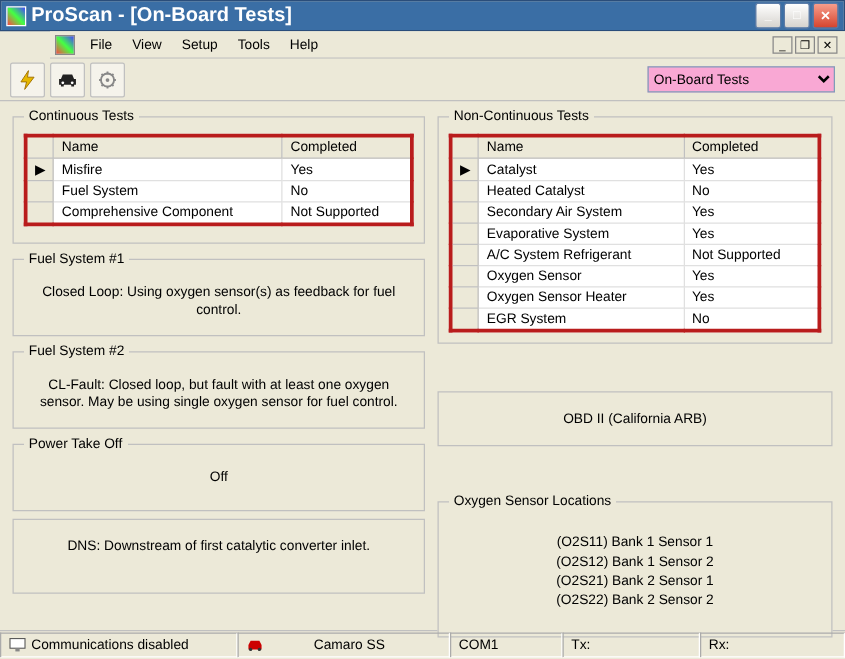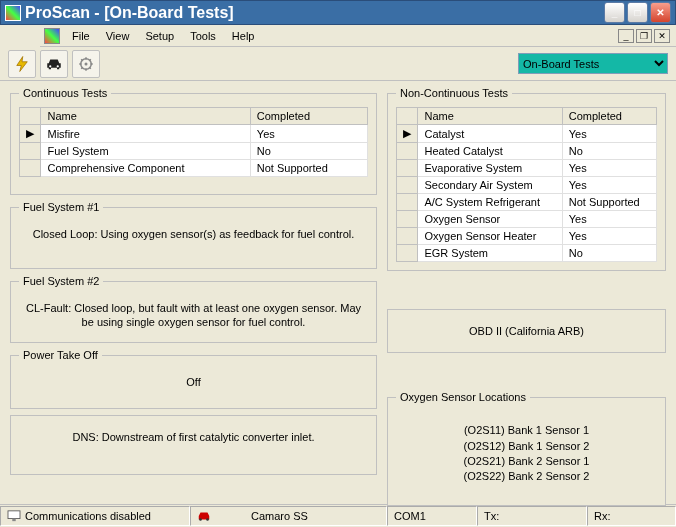--- a/index.html
+++ b/index.html
@@ -16,52 +16,52 @@
 .menubar .mb-icon { width: 16px; height: 16px; background: linear-gradient(45deg, #f44, #4f4, #44f); margin-right: 4px; border: 1px solid #888; }
 .menubar .menu-item { padding: 2px 8px; cursor: default; }
 .menubar .spacer { flex: 1; }
 .menubar .mdi-btns { display: flex; gap: 2px; margin-right: 2px; }
 .menubar .mdi-btn { width: 16px; height: 14px; background: #ece9d8; border: 1px solid #888; font-size: 9px; display: flex; align-items: center; justify-content: center; cursor: default; }
 
 .toolbar { height: 34px; background: #ece9d8; display: flex; align-items: center; padding: 2px 8px; border-bottom: 1px solid #c0c0c0; gap: 4px; }
 .toolbar .tb-btn { width: 28px; height: 28px; border: 1px solid #c0c0c0; background: #f5f3eb; display: flex; align-items: center; justify-content: center; cursor: default; border-radius: 2px; }
 .toolbar .tb-btn svg { width: 18px; height: 18px; }
 .toolbar .spacer { flex: 1; }
-.toolbar select { width: 150px; height: 21px; font-size: 11px; background: #14b8a6; border: 1px solid #7f9db9; }
+.toolbar select { width: 150px; height: 21px; font-size: 11px; background: #f9a8d4; border: 1px solid #7f9db9; }
 
 .content { padding: 6px 10px; height: 423px; display: flex; gap: 10px; }
 .col { display: flex; flex-direction: column; gap: 6px; }
-.col.left { width: 367px; }
+.col.left { width: 330px; }
 .col.right { flex: 1; gap: 38px; }
 
 fieldset { border: 1px solid #c0c0c0; padding: 8px; background: #ece9d8; }
 legend { padding: 0 4px; font-size: 11px; }
 
-.datagrid { background: white; border: 1px solid #b91c1c; width: 100%; border-collapse: collapse; }
+.datagrid { background: white; border: 3px solid #b91c1c; width: 100%; border-collapse: collapse; }
 .datagrid th { background: #ece9d8; border: 1px solid #c0c0c0; padding: 2px 6px; text-align: left; font-weight: normal; }
 .datagrid td { border: 1px solid #e0e0e0; padding: 2px 6px; }
 .datagrid .row-hdr { width: 20px; background: #ece9d8; border: 1px solid #c0c0c0; text-align: center; }
 .datagrid th.row-hdr { width: 20px; }
 
 .info-text { text-align: center; padding: 6px 4px; line-height: 1.3; }
 .sensor-list { text-align: center; padding: 12px 4px; line-height: 1.4; }
 
 .fs-continuous { height: 108px; }
 .fs-noncontinuous { height: 190px; }
 .fs-fuel1 { height: 68px; }
 .fs-fuel2 { height: 68px; }
 .fs-pto { height: 60px; }
 .fs-csa { height: 60px; }
 .fs-obd { height: 70px; }
 .fs-oxy { height: 132px; }
 
 .statusbar { height: 22px; background: #ece9d8; border-top: 1px solid #c0c0c0; display: flex; align-items: center; }
 .statusbar .panel { border: 1px inset #fff; padding: 2px 6px; height: 20px; display: flex; align-items: center; gap: 4px; }
 .statusbar .p1 { width: 190px; }
-.statusbar .p2 { width: 197px; gap: 40px; }
+.statusbar .p2 { width: 170px; gap: 40px; }
 .statusbar .p3 { width: 90px; }
 .statusbar .p4 { width: 110px; }
 .statusbar .p5 { flex: 1; }
 .sb-icon { width: 14px; height: 12px; }
 </style>
 </head>
 <body>
 
 <div class="titlebar">
   <div class="app-icon"></div>
@@ -175,26 +175,26 @@
               <td>Catalyst</td>
               <td>Yes</td>
             </tr>
         <tr>
               <td class="row-hdr"></td>
               <td>Heated Catalyst</td>
               <td>No</td>
             </tr>
         <tr>
               <td class="row-hdr"></td>
+              <td>Secondary Air System</td>
+              <td>Yes</td>
+            </tr>
+        <tr>
+              <td class="row-hdr"></td>
               <td>Evaporative System</td>
-              <td>Yes</td>
-            </tr>
-        <tr>
-              <td class="row-hdr"></td>
-              <td>Secondary Air System</td>
               <td>Yes</td>
             </tr>
         <tr>
               <td class="row-hdr"></td>
               <td>A/C System Refrigerant</td>
               <td>Not Supported</td>
             </tr>
         <tr>
               <td class="row-hdr"></td>
               <td>Oxygen Sensor</td>

